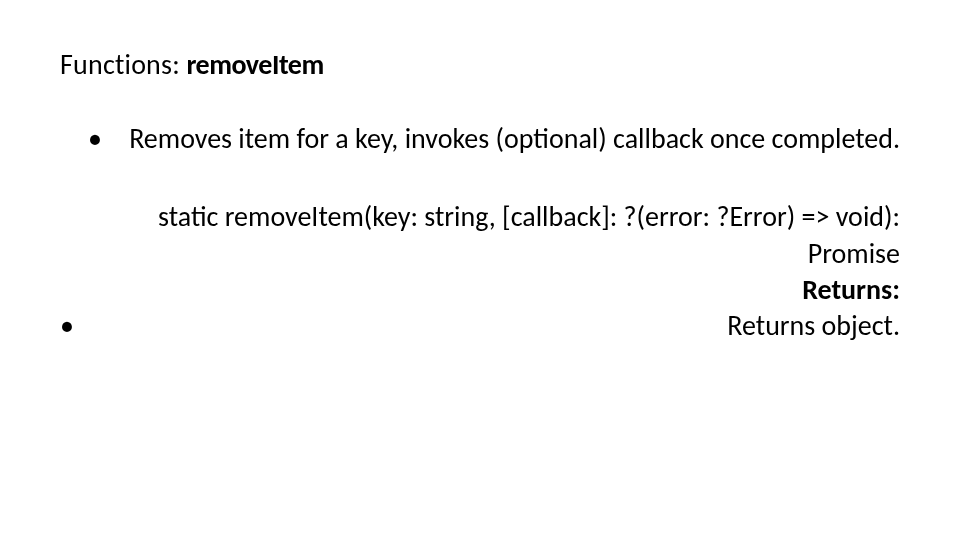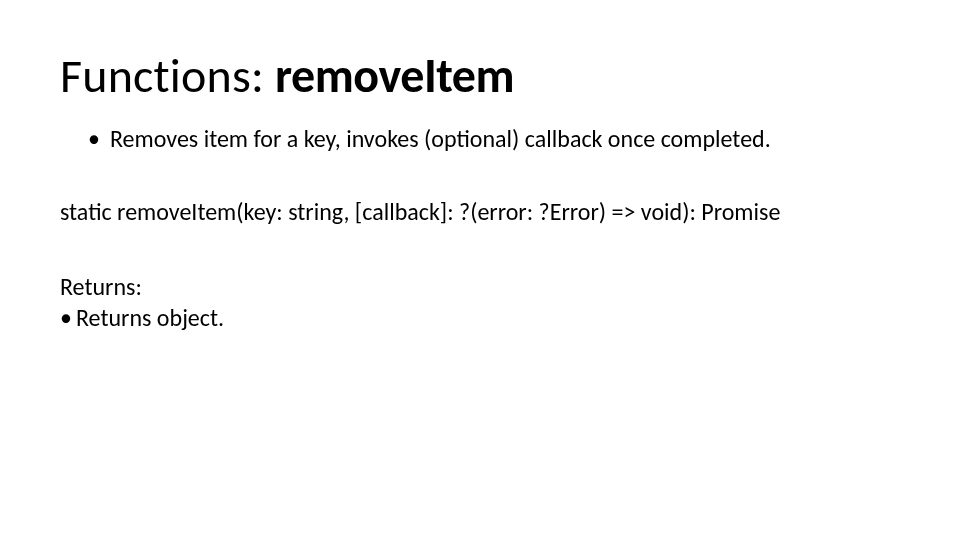--- a/index.html
+++ b/index.html
@@ -12,53 +12,53 @@
     color: #000;
   }
   .slide {
     position: relative;
     width: 960px;
     height: 540px;
     box-sizing: border-box;
     padding: 50px 60px 40px 60px;
   }
   .title {
-    font-size: 48px;
+    font-size: 28px;
     font-weight: 300;
-    margin: 0 0 20px 0;
+    margin: 0 0 40px 0;
     line-height: 1.1;
     letter-spacing: 0.2px;
   }
   .title-emph {
     font-weight: 700;
     letter-spacing: -0.5px;
   }
   .body {
-    font-size: 24px;
+    font-size: 28px;
     line-height: 1.3;
+    text-align: right;
   }
   .bullet-outer {
     padding-left: 32px;
     margin-bottom: 42px;
   }
   .bullet {
     position: relative;
     padding-left: 18px;
   }
   .bullet::before {
     content: "•";
     position: absolute;
     left: -4px;
     top: 0;
   }
   .para {
-    margin-bottom: 44px;
   }
   .returns-label {
-    font-weight: 400;
+    font-weight: 700;
   }
   .returns-bullet {
     position: relative;
     padding-left: 16px;
   }
   .returns-bullet::before {
     content: "•";
     position: absolute;
     left: 0;
     top: 0;

